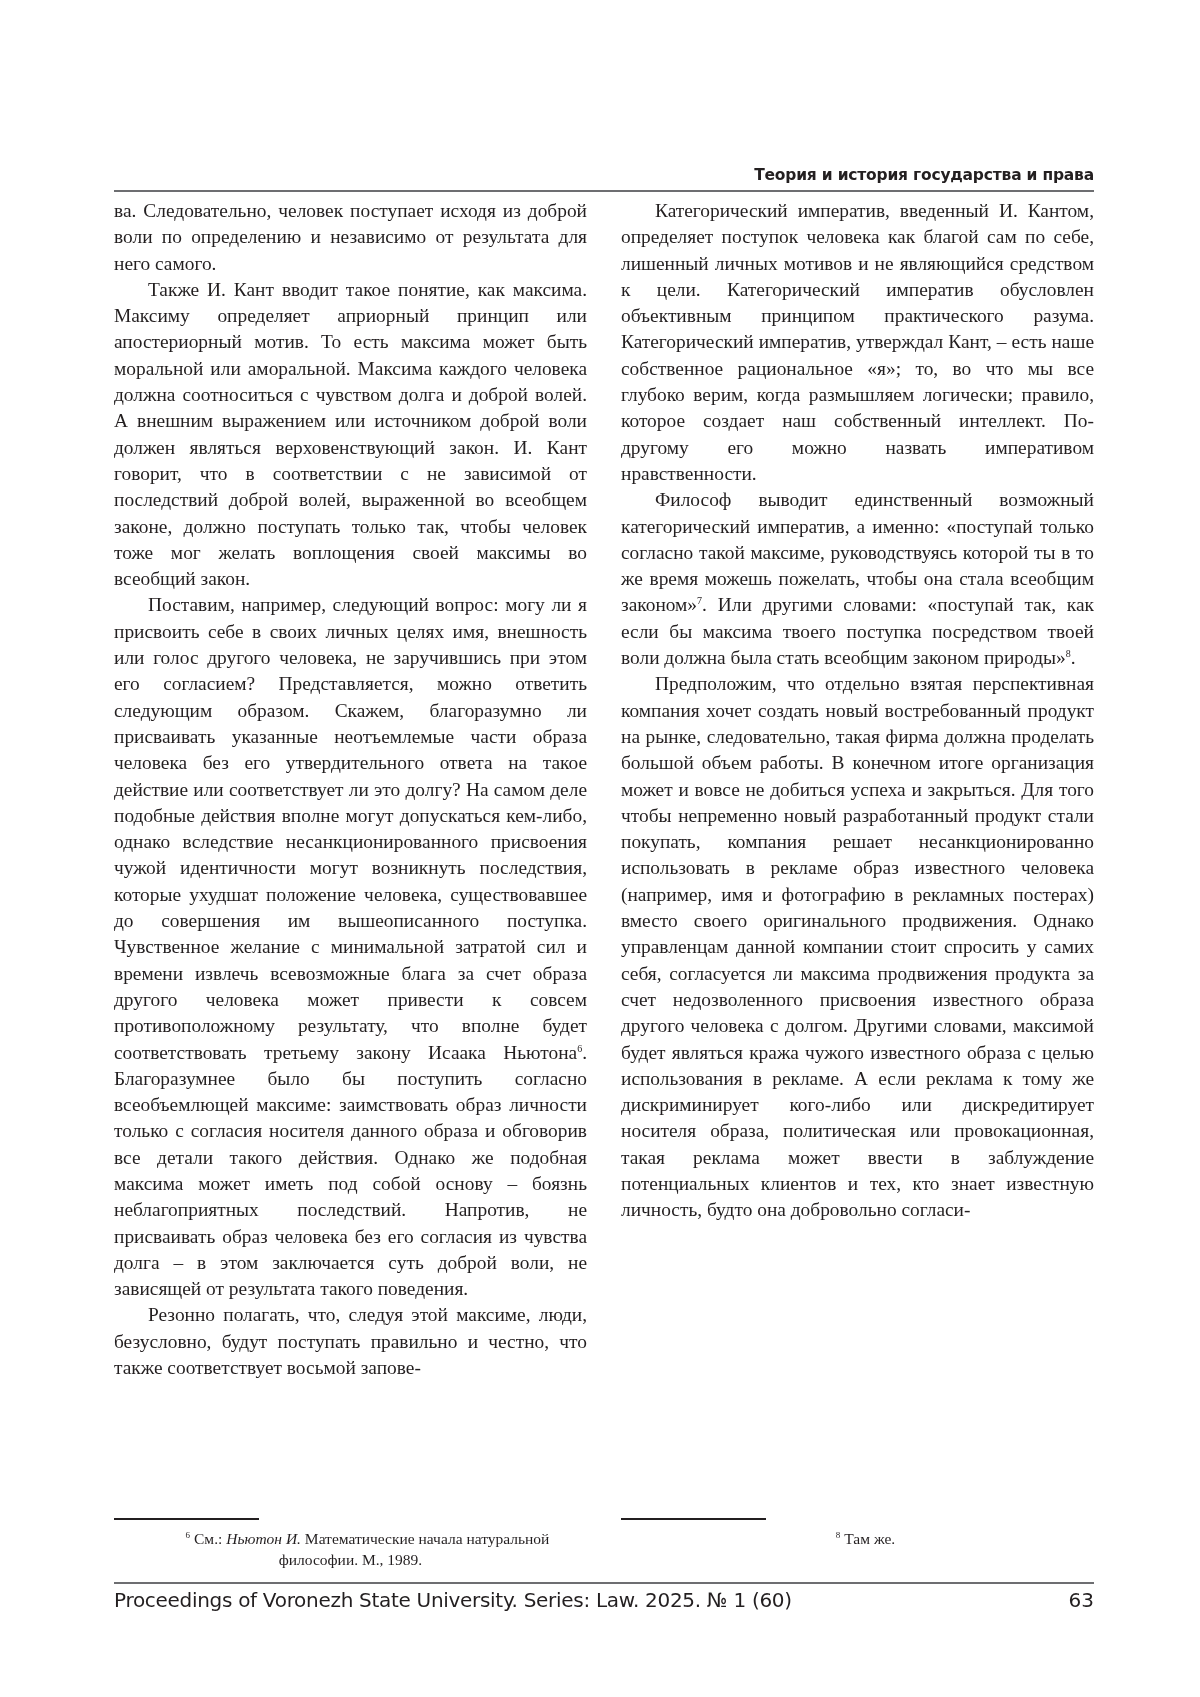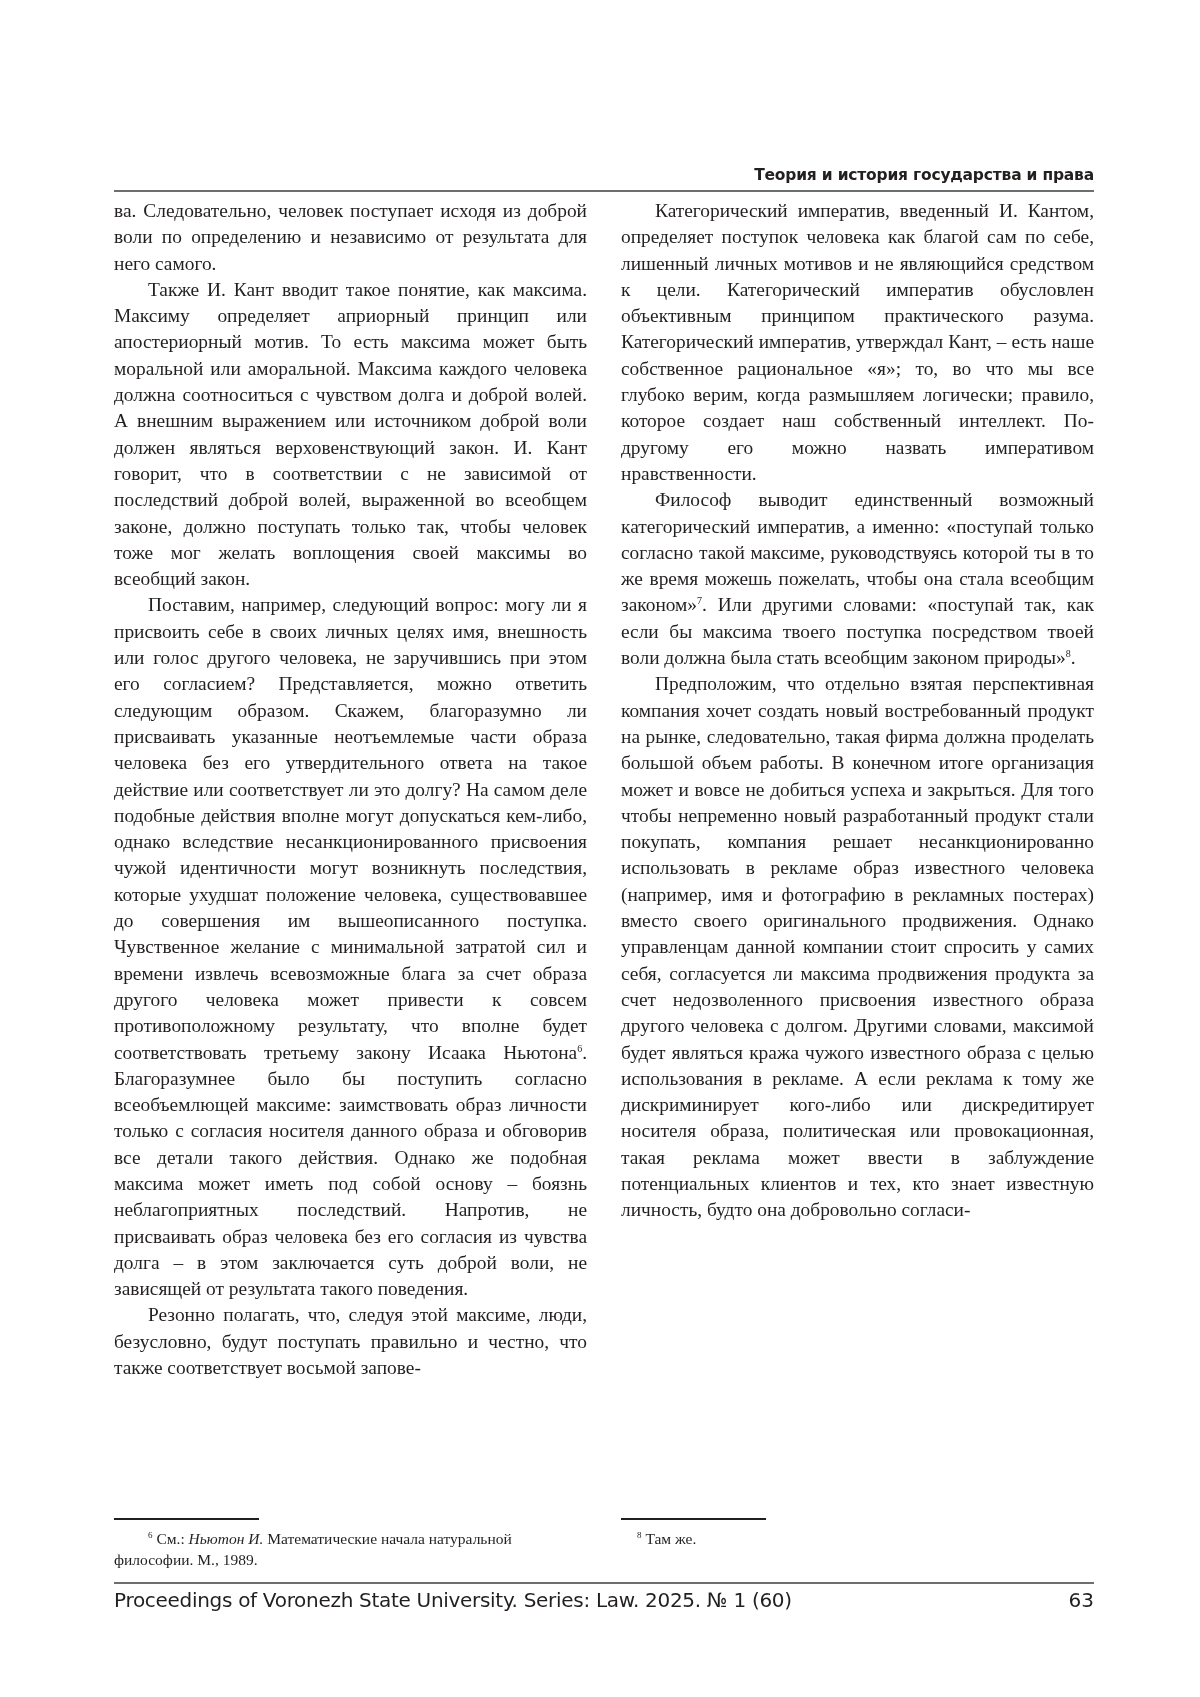--- a/index.html
+++ b/index.html
@@ -29,21 +29,21 @@
   sup { font-size: 10px; line-height: 0; vertical-align: 7px; }
 
   .fn-rule {
     position: absolute; top: 1510px; width: 145px; height: 1.5px; background: #231f20;
   }
   .fn-rule.left { left: 114px; }
   .fn-rule.right { left: 621px; }
 
   .footnotes {
     position: absolute; top: 1520px; width: 473px;
-    font-family: "Liberation Serif", serif; font-size: 15.5px; line-height: 21px; color: #231f20;
+    font-family: "Liberation Serif", serif; font-size: 15.5px; line-height: 21px; color: #231f20; text-align: center;
   }
   .footnotes.left { left: 114px; }
   .footnotes.right { left: 621px; }
   .footnotes .fn { margin: 0; }
   .footnotes.left .fn { text-indent: 34px; }
   .footnotes.right .fn { text-indent: 16px; }
   .fn sup { font-size: 9px; vertical-align: 6px; }
   .fn i { font-style: italic; }
 
   .foot-rule {

